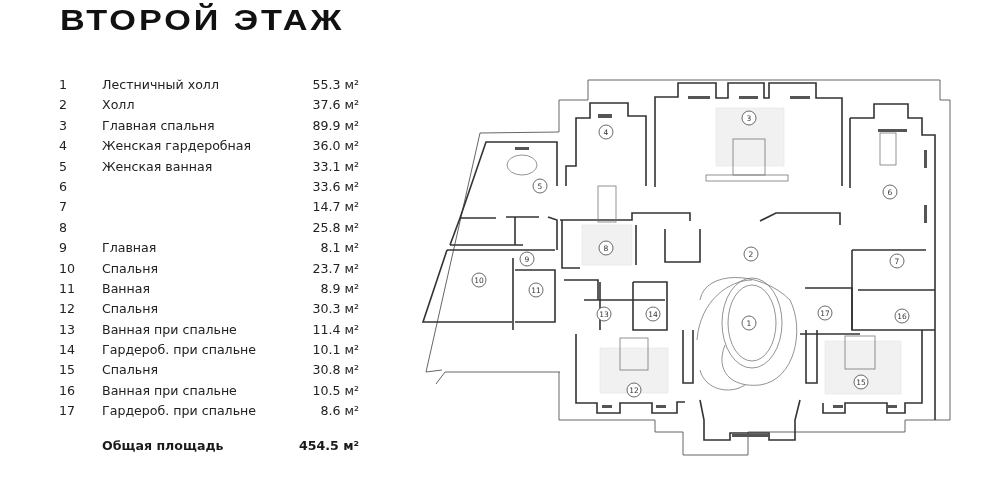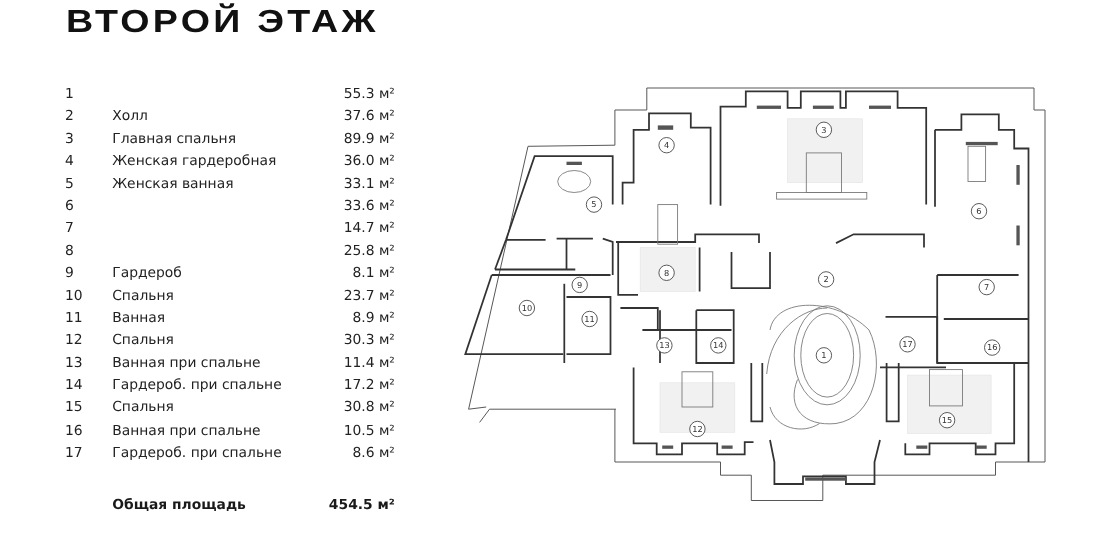--- a/index.html
+++ b/index.html
@@ -6,40 +6,41 @@
     body { width: 1000px; height: 498px; position: relative; overflow: hidden;
            font-family: "DejaVu Sans", "Liberation Sans", sans-serif; color: #1a1a1a; }
     .title { position: absolute; left: 60px; top: 4px; font-family: "Liberation Sans", sans-serif;
              font-weight: 700; font-size: 29px; letter-spacing: 2.5px; color: #111; transform: scaleX(1.18);
              transform-origin: left top; }
     .legend { position: absolute; left: 59px; top: 75px; width: 300px; }
     .row { position: relative; height: 20.4px; font-size: 12.6px; line-height: 20.4px; color: #222; }
     .row .num { position: absolute; left: 0; }
     .row .name { position: absolute; left: 43px; }
     .row .area { position: absolute; right: 0; }
-    .total { position: relative; margin-top: 27px; height: 20px; font-size: 12.6px; line-height: 20px; font-weight: 700; }
+    .total { position: relative; margin-top: 14px; height: 20px; font-size: 12.6px; line-height: 20px; font-weight: 700; }
     .total .name { position: absolute; left: 43px; }
     .total .area { position: absolute; right: 0; }
     .plan { position: absolute; left: 0; top: 0; }
     .plan .wall { fill: none; stroke: #333; stroke-width: 1.6; }
     .plan .outer { fill: none; stroke: #555; stroke-width: 0.9; }
     .plan .thin { fill: none; stroke: #777; stroke-width: 0.8; }
     .plan .rug { fill: #f1f1f1; stroke: #e4e4e4; stroke-width: 0.6; }
     .plan .mark { fill: #fff; stroke: #444; stroke-width: 0.8; }
     .plan .marktext { font-family: "DejaVu Sans", sans-serif; font-size: 7.5px; fill: #333; text-anchor: middle; dominant-baseline: central; }
     .plan .vent { fill: #555; }
   </style>
 </head>
 <body>
 
 <div class="title">ВТОРОЙ ЭТАЖ</div>
 
 <div class="legend" id="legend">
     <div class="row">
       <span class="num">1</span>
+      <span class="name">Лестничный холл</span>
       <span class="area">55.3 м²</span>
     </div>
     <div class="row">
       <span class="num">2</span>
       <span class="name">Холл</span>
       <span class="area">37.6 м²</span>
     </div>
     <div class="row">
       <span class="num">3</span>
       <span class="name">Главная спальня</span>
@@ -62,21 +63,21 @@
     <div class="row">
       <span class="num">7</span>
       <span class="area">14.7 м²</span>
     </div>
     <div class="row">
       <span class="num">8</span>
       <span class="area">25.8 м²</span>
     </div>
     <div class="row">
       <span class="num">9</span>
-      <span class="name">Гардероб</span>
+      <span class="name">Главная</span>
       <span class="area">8.1 м²</span>
     </div>
     <div class="row">
       <span class="num">10</span>
       <span class="name">Спальня</span>
       <span class="area">23.7 м²</span>
     </div>
     <div class="row">
       <span class="num">11</span>
       <span class="name">Ванная</span>
@@ -88,21 +89,21 @@
       <span class="area">30.3 м²</span>
     </div>
     <div class="row">
       <span class="num">13</span>
       <span class="name">Ванная при спальне</span>
       <span class="area">11.4 м²</span>
     </div>
     <div class="row">
       <span class="num">14</span>
       <span class="name">Гардероб. при спальне</span>
-      <span class="area">17.2 м²</span>
+      <span class="area">10.1 м²</span>
     </div>
     <div class="row">
       <span class="num">15</span>
       <span class="name">Спальня</span>
       <span class="area">30.8 м²</span>
     </div>
     <div class="row">
       <span class="num">16</span>
       <span class="name">Ванная при спальне</span>
       <span class="area">10.5 м²</span>

